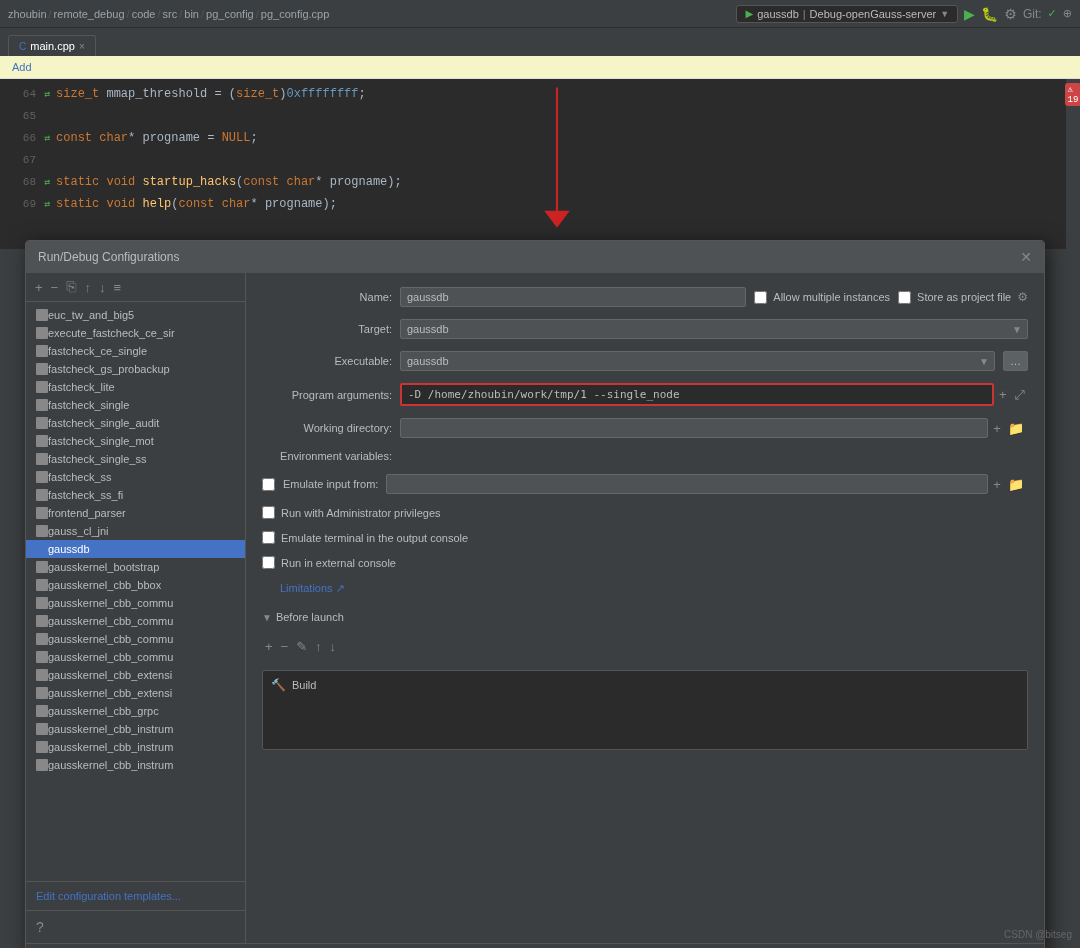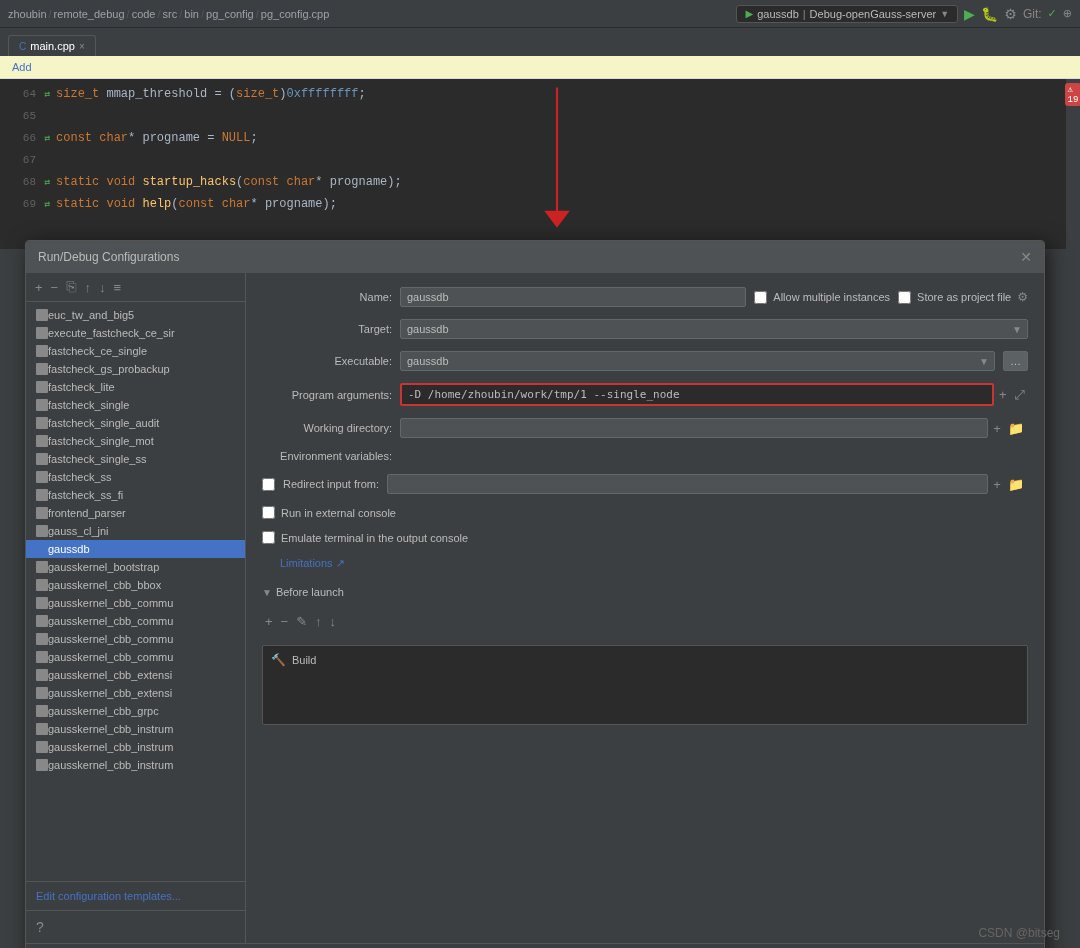--- a/index.html
+++ b/index.html
@@ -412,22 +412,22 @@
       justify-content: space-between;
       padding: 8px 12px;
       border-top: 1px solid #555;
       background: #3c3f41;
     }
 
     
     .watermark {
       position: absolute;
       bottom: 8px;
-      right: 20px;
-      font-size: 12px;
+      right: 8px;
+      font-size: 10px;
       color: #666;
       z-index: 200;
     }
 
     
     .arrow-svg {
       position: absolute;
       top: 0;
       left: 0;
       width: 100%;
@@ -704,37 +704,41 @@
           <button class="input-icon-btn">📁</button>
         </div>
       </div>
 
       <div class="form-row">
         <span class="form-label">Environment variables:</span>
       </div>
 
       <div class="form-row">
         <input type="checkbox" class="form-checkbox" style="">
-        <span class="form-label" style="text-align:left; min-width:auto;">Redirect input from:</span>
+        <span class="form-label" style="text-align:left; min-width:auto;">Emulate input from:</span>
         <div class="input-with-btns">
           <input class="form-input" type="text" style="flex: 1 1 0%;" value="">
           <button class="input-icon-btn">+</button>
           <button class="input-icon-btn">📁</button>
         </div>
       </div>
 
+      <div class="option-row">
+        <input type="checkbox" class="form-checkbox" style="">
+        <span class="checkbox-label">Run with Administrator privileges</span>
+      </div>
+
+      <div class="option-row">
+        <input type="checkbox" class="form-checkbox" style="">
+        <span class="checkbox-label">Emulate terminal in the output console</span>
+      </div>
 
       <div class="option-row">
         <input type="checkbox" class="form-checkbox" style="">
         <span class="checkbox-label">Run in external console</span>
-      </div>
-
-      <div class="option-row">
-        <input type="checkbox" class="form-checkbox" style="">
-        <span class="checkbox-label">Emulate terminal in the output console</span>
       </div>
       <div style="margin-left:18px;">
         <span style="color:#4472c4; cursor:pointer; font-size:11px;">Limitations ↗</span>
       </div>
 
       <div class="section-header">
         <span class="section-chevron">▼</span>
         <span>Before launch</span>
       </div>
       <div class="before-launch-toolbar">

